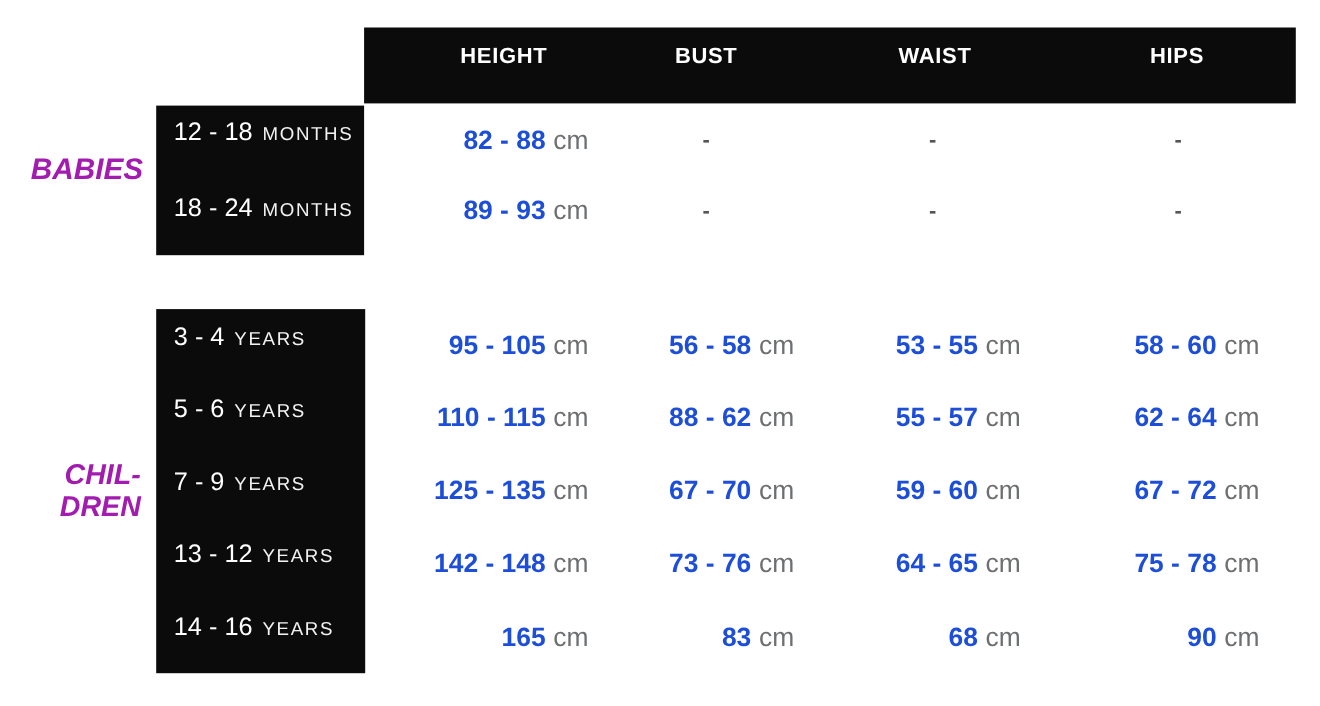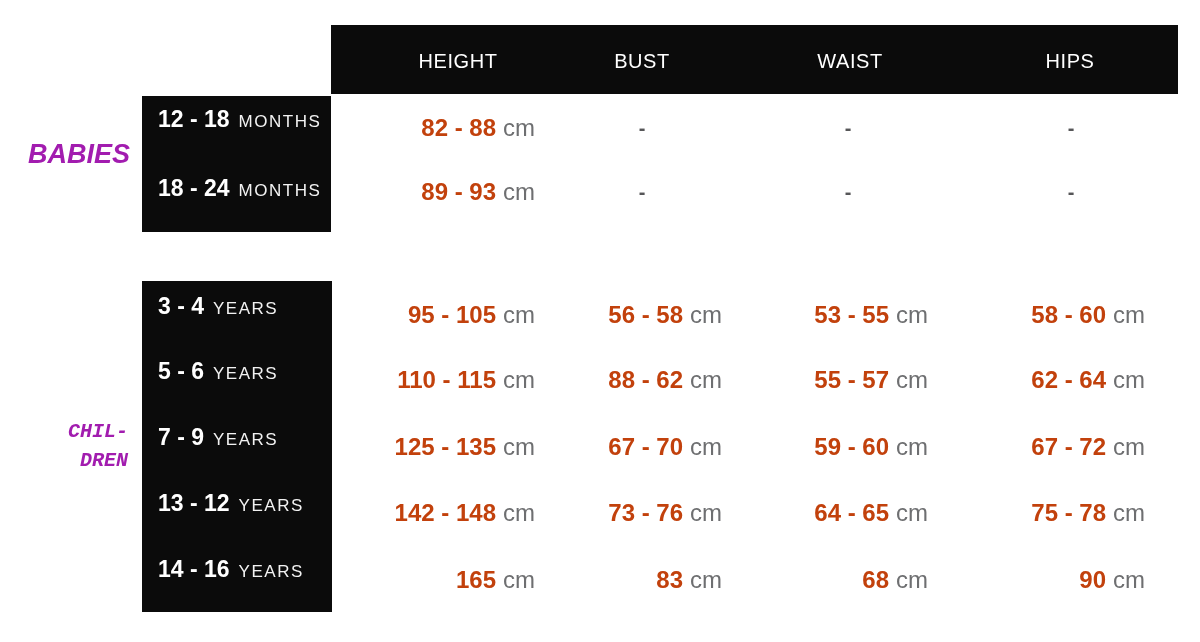--- a/index.html
+++ b/index.html
@@ -5,35 +5,35 @@
   html,body{margin:0;padding:0;background:#ffffff;}
   .canvas{
     position:relative;width:1200px;height:642px;background:#ffffff;
     font-family:"Liberation Sans",sans-serif;overflow:hidden;
   }
   
   .header-bar{position:absolute;left:331px;top:25px;width:847px;height:69px;background:#0b0b0b;}
   .babies-box{position:absolute;left:142px;top:96px;width:189px;height:136px;background:#0b0b0b;}
   .children-box{position:absolute;left:142px;top:281px;width:190px;height:331px;background:#0b0b0b;}
   
-  .hcell{position:absolute;top:27px;height:69px;line-height:69px;transform:translateX(-50%);
-         color:#ffffff;font-size:20px;letter-spacing:.6px;white-space:nowrap;}
+  .hcell{position:absolute;top:17px;height:69px;line-height:69px;transform:translateX(-50%);
+         color:#ffffff;font-size:20px;letter-spacing:.6px;white-space:nowrap;font-weight:bold;}
   .h1{left:458px}.h2{left:642px}.h3{left:850px}.h4{left:1070px}
   
   .glabel{position:absolute;text-align:right;color:#a21caf;font-weight:bold;font-style:italic;white-space:nowrap;}
   .g-babies{right:1070px;top:139px;font-size:27px;line-height:31px;}
-  .g-children{right:1072px;top:417px;font-size:20px;line-height:29px;font-family:Liberation Mono, monospace;}
+  .g-children{right:1072px;top:417px;font-size:26px;line-height:29px;}
   .g-children span{display:block;}
   
   .age{position:absolute;left:158px;height:32px;line-height:32px;color:#ffffff;white-space:nowrap;}
-  .age .range{font-size:23px;font-weight:bold;}
+  .age .range{font-size:23px;font-weight:normal;}
   .age .aunit{font-size:17px;letter-spacing:1.5px;margin-left:9px;color:#f2f2f2;}
   
   .cell{position:absolute;height:32px;line-height:32px;width:240px;text-align:right;white-space:nowrap;}
-  .num{font-size:24px;font-weight:bold;color:#c2410c;}
+  .num{font-size:24px;font-weight:bold;color:#1d4ed8;}
   .unit{font-size:24px;color:#6e6f71;margin-left:7px;}
   .c-height{right:665px}.c-bust{right:478px}.c-waist{right:272px}.c-hips{right:55px}
   .dash{position:absolute;height:32px;line-height:32px;width:40px;text-align:center;
         transform:translateX(-50%);font-size:20px;font-weight:bold;color:#565658;}
   .d-bust{left:642px}.d-waist{left:848px}.d-hips{left:1071px}
   
   .r1{top:112px}.r2{top:176px}.r3{top:299px}.r4{top:364px}.r5{top:431px}.r6{top:497px}.r7{top:564px}
   .l1{top:103px}.l2{top:172px}.l3{top:290px}.l4{top:355px}.l5{top:421px}.l6{top:487px}.l7{top:553px}
 </style>
 </head>

